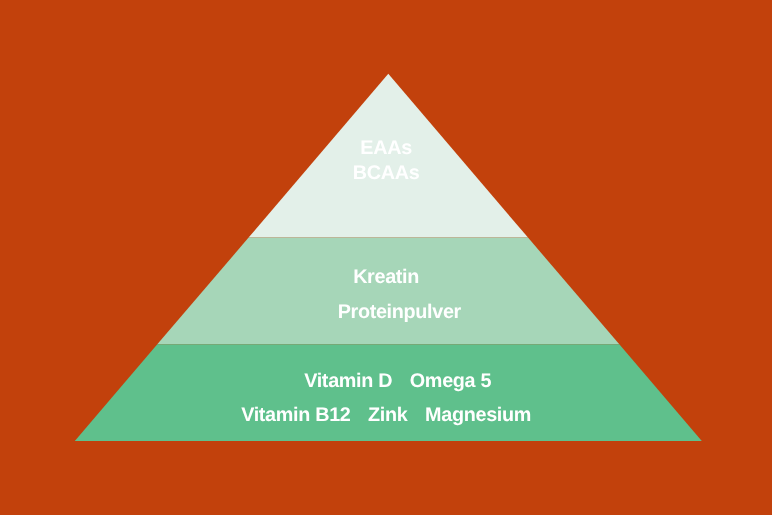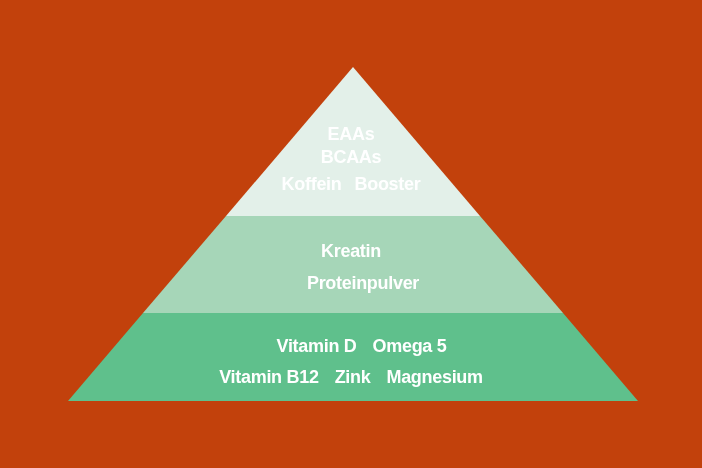--- a/index.html
+++ b/index.html
@@ -61,24 +61,20 @@
     <polygon points="226,216 480,216 563,313 143,313" fill="#a6d6b8"></polygon>
     <polygon points="143,313 563,313 638,401 68,401" fill="#5fc08c"></polygon>
   </svg>
 
   <div class="label-line line-eaas">
     <span>EAAs</span>
   </div>
   <div class="label-line line-bcaas">
     <span>BCAAs</span>
   </div>
-  <div class="label-line line-koffein">
-    <span>Koffein</span>
-    <span>Booster</span>
-  </div>
 
   <div class="label-line line-kreatin">
     <span>Kreatin</span>
   </div>
   <div class="label-line line-protein">
     <span>Proteinpulver</span>
   </div>
 
   <div class="label-line line-vitd">
     <span>Vitamin D</span>

